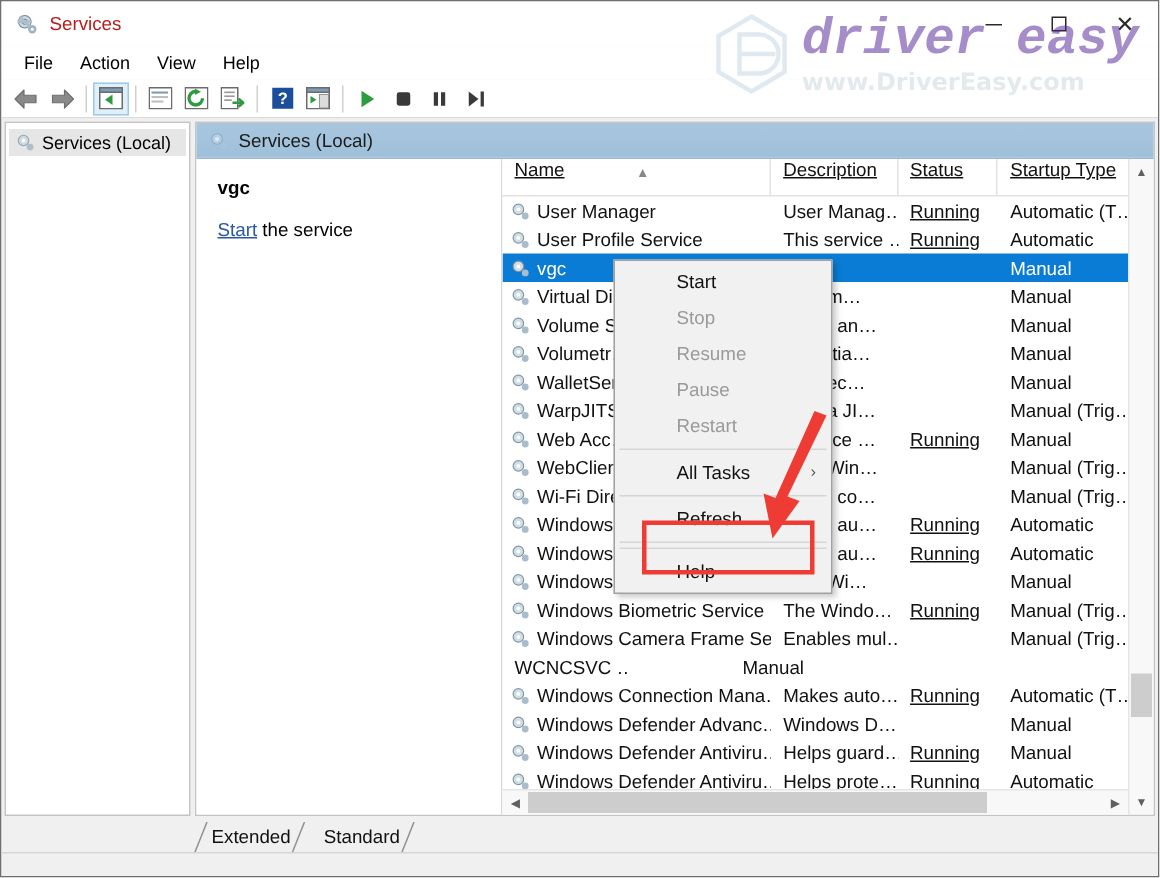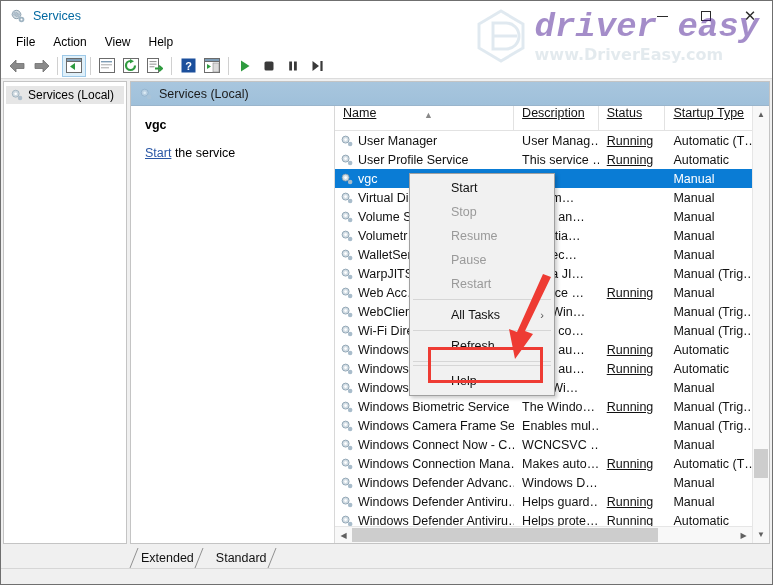--- a/index.html
+++ b/index.html
@@ -21,21 +21,21 @@
   }
 
   
   .titlebar {
     height: 30px; flex: 0 0 30px;
     background: #ffffff;
     display: flex; align-items: center;
     position: relative;
   }
   .titlebar-icon { width: 16px; height: 16px; margin-left: 9px; margin-right: 7px; position: relative; }
-  .title-text { font-size: 12.5px; color: #0369a1; }
+  .title-text { font-size: 12.5px; color: #b91c1c; }
   .winbtns { position: absolute; right: 0; top: 0; height: 30px; display: flex; }
   .winbtn {
     width: 44px; height: 30px; display: flex; align-items: center; justify-content: center;
     font-size: 13px; color: #2b2b2b; background: transparent;
   }
   .winbtn .glyph-min { display:block; width:11px; height:1px; background:#2b2b2b; }
   .winbtn .glyph-max { display:block; width:10px; height:10px; border:1px solid #2b2b2b; }
   .winbtn .glyph-close { font-size:15px; line-height:1; font-family:"DejaVu Sans", sans-serif; }
 
   
@@ -579,28 +579,20 @@
                     <circle cx="6.4" cy="6.4" r="1.5" fill="#ffffff"></circle>
                     <circle cx="11.6" cy="11.4" r="2.6" fill="#a8bccb"></circle>
                   </svg>
                   <span>Windows Camera Frame Se…</span>
                 </div>
                 <div class="cell c-desc">Enables mul…</div>
                 <div class="cell c-stat"></div>
                 <div class="cell c-start">Manual (Trig…</div>
               </div>
               <div class="row">
-                <div class="cell c-name">
-                  <svg class="svcicon" viewBox="0 0 16 16">
-                    <circle cx="6.4" cy="6.4" r="4" fill="#d3dde4" stroke="#7e97a8" stroke-width="0.9"></circle>
-                    <circle cx="6.4" cy="6.4" r="1.5" fill="#ffffff"></circle>
-                    <circle cx="11.6" cy="11.4" r="2.6" fill="#a8bccb"></circle>
-                  </svg>
-                  <span>Windows Connect Now - C…</span>
-                </div>
                 <div class="cell c-desc">WCNCSVC …</div>
                 <div class="cell c-stat"></div>
                 <div class="cell c-start">Manual</div>
               </div>
               <div class="row">
                 <div class="cell c-name">
                   <svg class="svcicon" viewBox="0 0 16 16">
                     <circle cx="6.4" cy="6.4" r="4" fill="#d3dde4" stroke="#7e97a8" stroke-width="0.9"></circle>
                     <circle cx="6.4" cy="6.4" r="1.5" fill="#ffffff"></circle>
                     <circle cx="11.6" cy="11.4" r="2.6" fill="#a8bccb"></circle>

